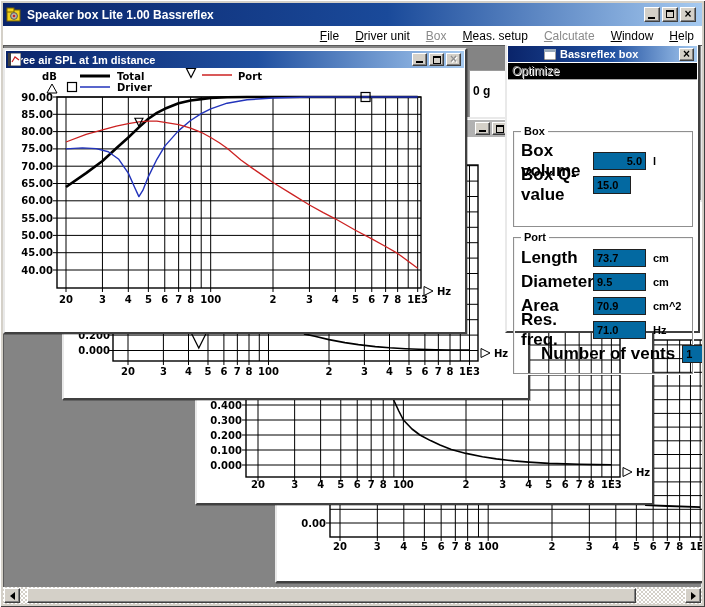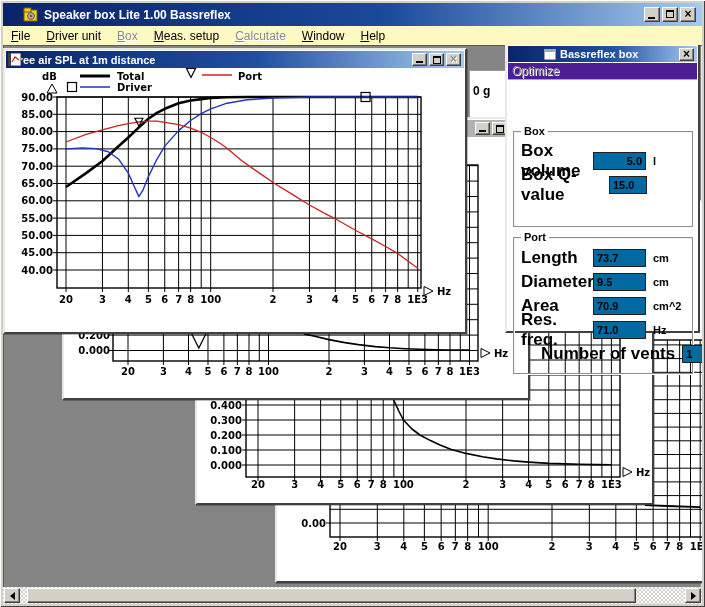--- a/index.html
+++ b/index.html
@@ -6,39 +6,39 @@
   *{box-sizing:border-box;}
   .app{
     position:relative;width:705px;height:607px;background:#d4d0c8;
     font-family:"Liberation Sans",sans-serif;overflow:hidden;
     box-shadow:inset 1px 1px 0 #fff, inset -1px -1px 0 #404040;
   }
   
   .titlebar{
     position:absolute;left:3px;top:3px;width:699px;height:23px;
     background:linear-gradient(90deg,#0a246a 0%,#1a4a9a 55%,#a6caf0 100%);
-    display:flex;align-items:center;padding:0 20px;
+    display:flex;align-items:center;padding:0 3px;
   }
   .titlebar .title-text{color:#fff;font-weight:bold;font-size:12px;margin-left:5px;white-space:nowrap;}
   .winbtns{position:absolute;right:6px;top:4px;display:flex;gap:2px;}
   .tbtn{
     width:16px;height:15px;background:#d4d0c8;border:1px solid;
     border-color:#fff #404040 #404040 #fff;box-shadow:inset -1px -1px 0 #808080;
     display:flex;align-items:center;justify-content:center;position:relative;
     font-size:11px;font-weight:bold;color:#000;line-height:1;
   }
   .tbtn.small{width:15px;height:13px;}
   .g-min{position:absolute;left:3px;bottom:2px;width:7px;height:2px;background:#000;}
   .g-max{position:absolute;left:3px;top:2px;width:8px;height:8px;border:1px solid #000;border-top-width:2px;}
   .g-close{font-size:12px;font-weight:bold;transform:translateY(-1px);}
   .g-close.disabled{color:#8f8f8f;text-shadow:1px 1px 0 #fff;}
   
   .menubar{
     position:absolute;left:3px;top:26px;width:699px;height:19px;
-    display:flex;align-items:center;font-size:12px;background:#fef9c3;
+    display:flex;align-items:center;font-size:12px;background:#ffffff;justify-content:flex-end;
   }
   .menu-item{padding:1px 8px;white-space:nowrap;}
   .menu-item.disabled{color:#8a8a8a;text-shadow:1px 1px 0 #fff;}
   
   .mdi{
     position:absolute;left:3px;top:45px;width:699px;height:542px;background:#848484;
     overflow:hidden;box-shadow:inset 1px 1px 0 #5a5a5a, inset -1px 0 0 #e8e8e8;
   }
   .childwin{
     position:absolute;background:#fff;border:2px solid;
@@ -56,21 +56,21 @@
   .ctitle .winbtns{right:3px;top:2px;}
   #win0g{border:1px solid #9a9a9a;border-right:none;border-bottom:none;box-shadow:none;}
   #win0g .zg{font-weight:bold;font-size:12px;position:absolute;left:3px;top:13px;}
   
   .dialog{
     position:absolute;left:502px;top:-2px;width:195px;height:290px;z-index:10;
     background:#fff;border:2px solid;border-color:#e9e9e9 #404040 #404040 #e9e9e9;
   }
   .dialog .ctitle{height:16px;padding-left:36px;}
   .dlg-menu{
-    position:absolute;left:1px;top:18px;right:1px;height:17px;background:#4c1d95;
+    position:absolute;left:1px;top:18px;right:1px;height:17px;background:#000000;
     border-bottom:1px solid #a8a8a8;font-size:12px;display:flex;align-items:center;
   }
   .dlg-menu span{margin-left:4px;color:#8a8a8a;text-shadow:1px 1px 0 #fff;}
   .dlg-body{position:absolute;left:1px;top:36px;right:1px;bottom:1px;background:#fff;}
   .grp{position:absolute;left:5px;width:180px;border:1px solid #8f8f8f;box-shadow:1px 1px 0 #f2f2f2 inset, 1px 1px 0 #fff;}
   .grp-label{position:absolute;top:-7px;left:7px;background:#fff;padding:0 3px;font-weight:bold;font-size:11px;}
   .frow{display:flex;align-items:center;height:24px;padding-left:7px;}
   .frow .flabel{font-weight:bold;font-size:17px;width:72px;flex:none;}
   .frow.inline .flabel{width:auto;margin-right:7px;margin-left:20px;}
   .finput{
@@ -542,21 +542,21 @@
       <div class="dlg-body" id="dlg-body">
           <div class="grp" style="top: 50px; height: 96px;">
             <span class="grp-label">Box</span>
             <div class="frow" style="margin-top: 17px;">
               <span class="flabel">Box volume</span>
               <span class="finput right" style="width: 53px;">5.0</span>
               <span class="funit">l</span>
             </div>
             <div class="frow">
               <span class="flabel">Box Q-value</span>
-              <span class="finput" style="width: 38px; margin-left: 16px;">15.0</span>
+              <span class="finput" style="width: 38px;">15.0</span>
             </div>
           </div>
           <div class="grp" style="top: 156px; height: 137px;">
             <span class="grp-label">Port</span>
             <div class="frow" style="margin-top: 8px;">
               <span class="flabel">Length</span>
               <span class="finput" style="width: 53px;">73.7</span>
               <span class="funit">cm</span>
             </div>
             <div class="frow">

